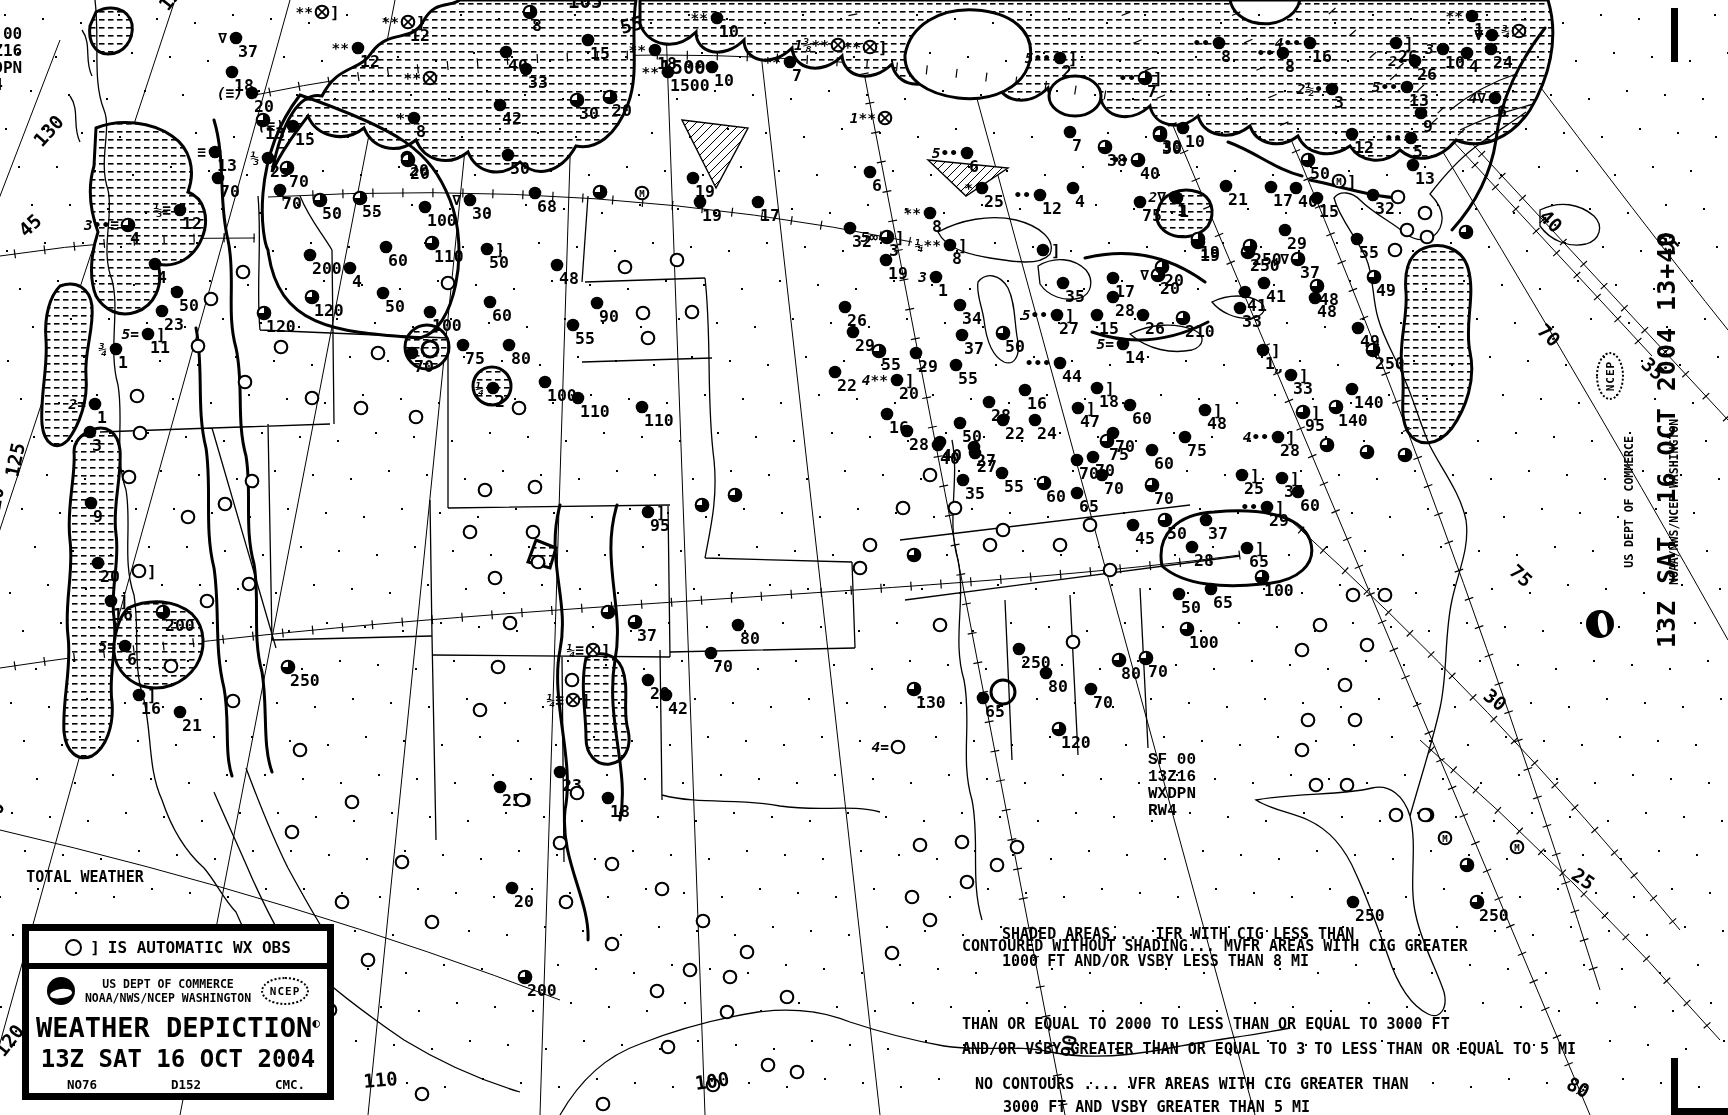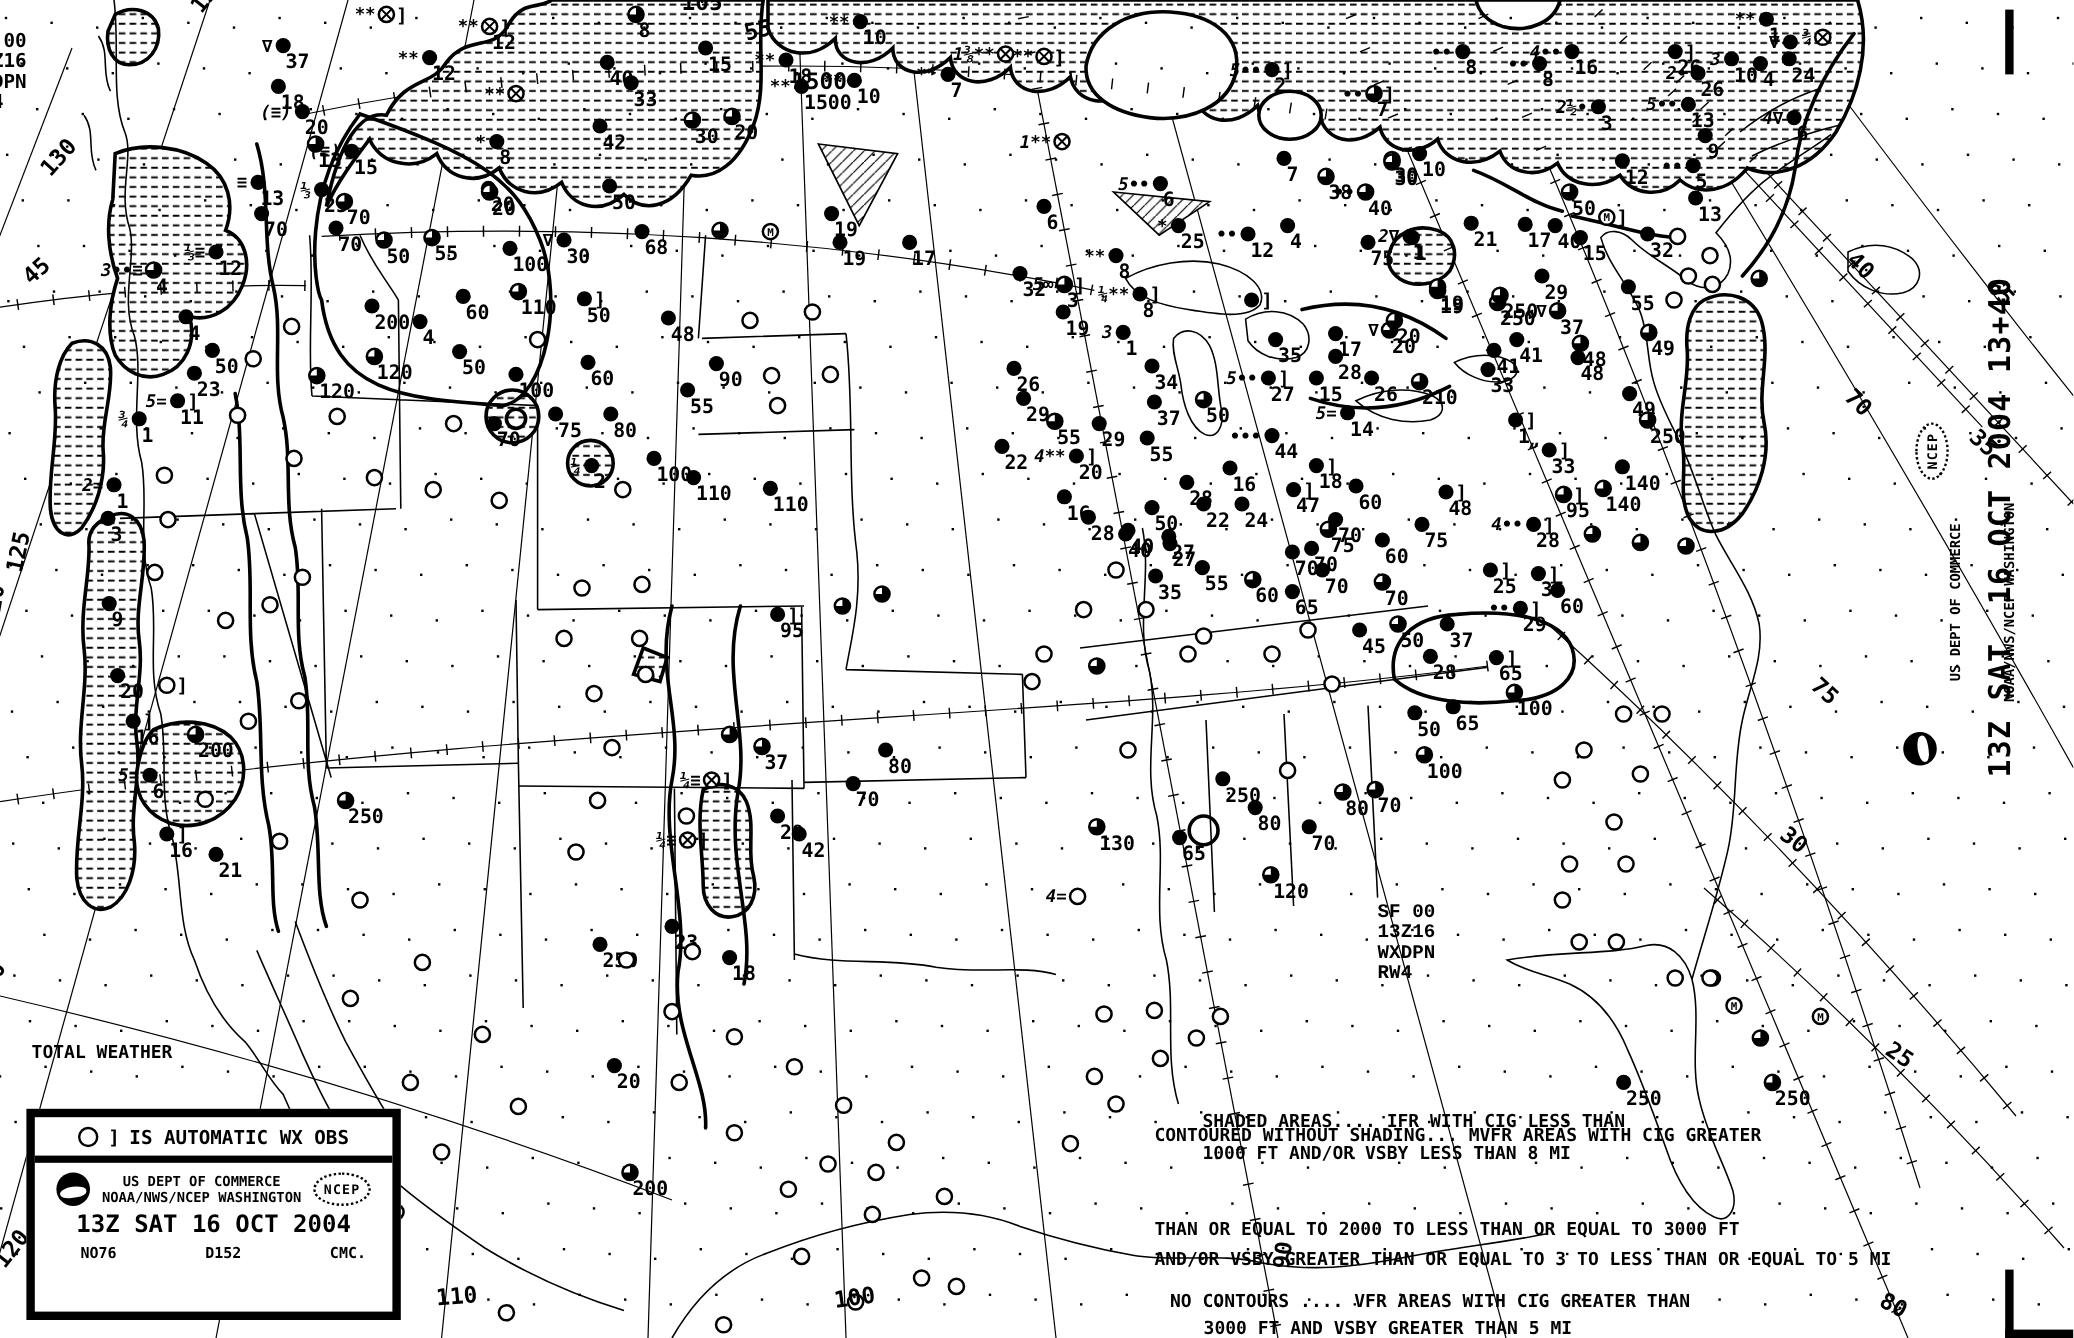--- a/index.html
+++ b/index.html
@@ -19,21 +19,21 @@
   #agencyrow{display:flex;align-items:center;justify-content:center;gap:10px;margin-top:8px;}
   #agencytxt{font-size:11.5px;font-weight:bold;text-align:center;line-height:1.25;}
   .noaalogo{width:28px;height:28px;border-radius:50%;background:#000;position:relative;flex:none;}
   .noaalogo::after{content:"";position:absolute;left:3px;top:12px;width:22px;height:9px;
                    background:#fff;border-radius:50% 50% 40% 40%;transform:rotate(-8deg);}
   .nceplogo{flex:none;width:44px;height:24px;border:2px dotted #000;border-radius:50%;
             display:flex;align-items:center;justify-content:center;
             font-size:11px;font-weight:bold;letter-spacing:1px;}
   #legendtitle{font-size:27px;font-weight:bold;text-align:center;margin-top:6px;letter-spacing:0px;}
   #legendtitle sup{font-size:13px;}
-  #legendvalid{font-size:20px;font-weight:bold;text-align:center;margin-top:2px;}
+  #legendvalid{font-size:24px;font-weight:bold;text-align:center;margin-top:2px;}
   #legendcodes{display:flex;justify-content:space-between;padding:4px 22px 0 38px;
                font-size:12.5px;font-weight:bold;}
   
   .vert{position:absolute;transform-origin:0 0;transform:rotate(-90deg);white-space:pre;font-weight:bold;}
   #vdate{left:1652px;top:648px;font-size:25px;letter-spacing:1px;}
   #vagency{left:1592px;top:585px;font-size:11.5px;text-align:center;line-height:1.3;}
   #vncep{left:1596px;top:400px;}
   #vnoaa{left:1586px;top:638px;}
   .cornerbar{position:absolute;background:#000;}
 </style>
@@ -3284,20 +3284,21 @@
         <span>IS AUTOMATIC WX OBS</span>
   </div>
   <div id="agencyrow">
     <span class="noaalogo"></span>
     <div id="agencytxt">
       <div>US DEPT OF COMMERCE</div>
       <div>NOAA/NWS/NCEP WASHINGTON</div>
     </div>
     <span class="nceplogo">NCEP</span>
   </div>
+  <div id="legendtitle"><span>WEATHER DEPICTION</span><sup>◐</sup></div>
   <div id="legendvalid">13Z SAT  16 OCT 2004</div>
   <div id="legendcodes">
     <span>NO76</span>
     <span>D152</span>
     <span>CMC.</span>
   </div>
 </div>
 
 <div class="txt mono17" style="left:1002px;top:925px;">SHADED AREAS.... IFR WITH CIG LESS THAN</div>
 <div class="txt mono17" style="left:1002px;top:952px;">1000 FT AND/OR VSBY LESS THAN 8 MI</div>

